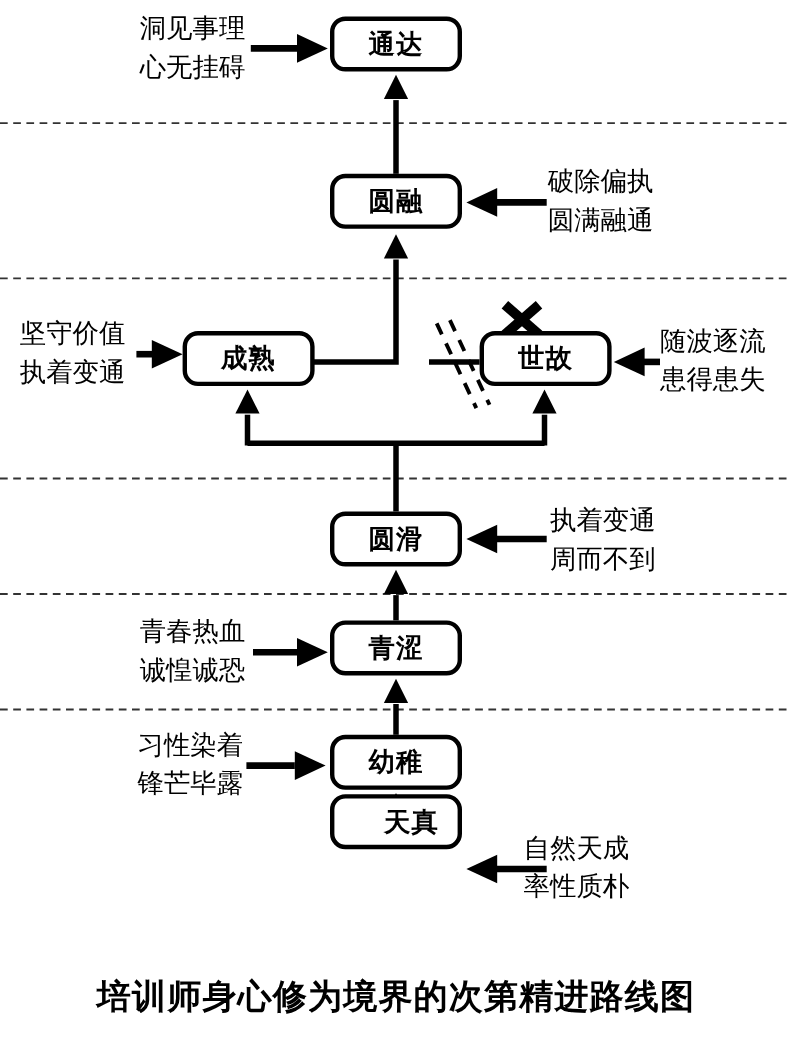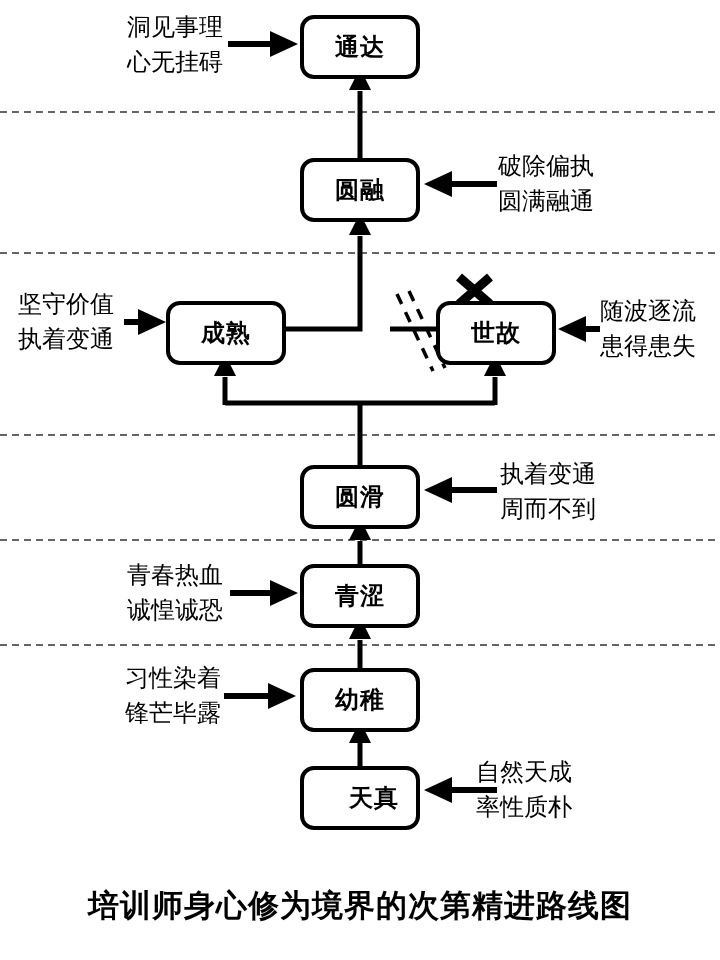--- a/index.html
+++ b/index.html
@@ -9,21 +9,21 @@
     height: 960px;
     background: #ffffff;
     font-family: "Liberation Sans", sans-serif;
     color: #000000;
     overflow: hidden;
   }
   .layer { position: absolute; left: 0; top: 0; }
   .stage-box {
     position: absolute;
     width: 120px;
-    height: 64px;
+    height: 50px;
     box-sizing: border-box;
     background: #ffffff;
     border: 4px solid #000000;
     border-radius: 14px;
     display: flex;
     align-items: center;
     justify-content: center;
     font-size: 24px;
     font-weight: bold;
     letter-spacing: 1px;
@@ -157,21 +157,21 @@
     </div>
   <div class="stage-box" style="left:300px; top:465px;">
       <span>圆滑</span>
     </div>
   <div class="stage-box" style="left:300px; top:564px;">
       <span>青涩</span>
     </div>
   <div class="stage-box" style="left:300px; top:668px;">
       <span>幼稚</span>
     </div>
-  <div class="stage-box" style="left:300px; top:766px;padding-left:28px;">
+  <div class="stage-box" style="left:300px; top:722px;padding-left:28px;">
       <span>天真</span>
     </div>
 
   <div class="note" style="left:127px; top:10px;">
     <div>洞见事理</div>
     <div>心无挂碍</div>
   </div>
   <div class="note" style="left:498px; top:149px;">
     <div>破除偏执</div>
     <div>圆满融通</div>

